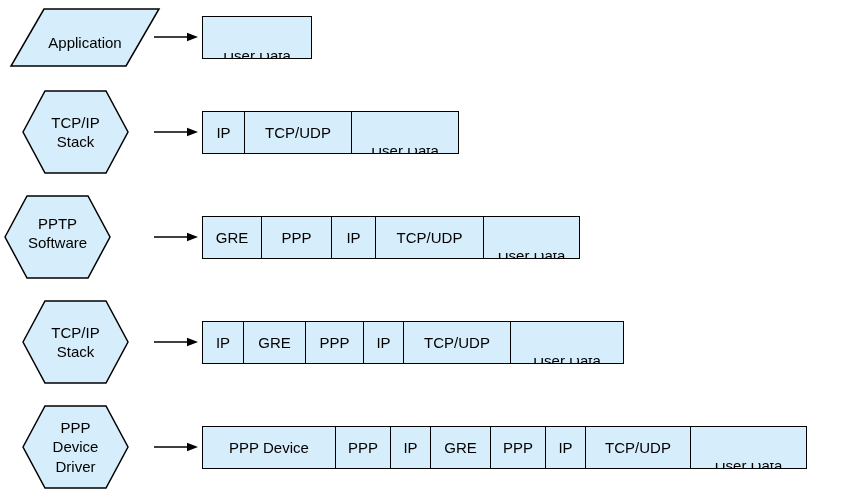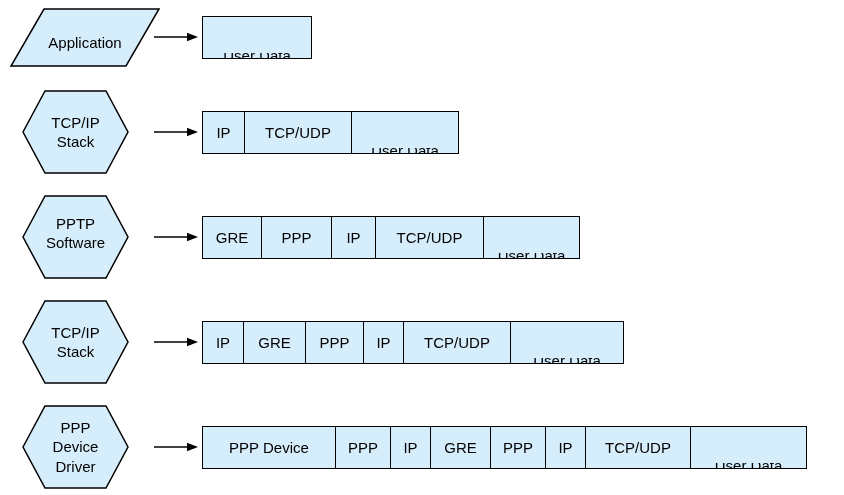--- a/index.html
+++ b/index.html
@@ -92,21 +92,21 @@
       <polygon points="34,1.8 45,6 34,10.2"></polygon>
     </svg>
     <div class="strip" style="left:202px; top:111px">
       <div class="cell" style="width:42px">IP</div>
       <div class="cell" style="width:107px">TCP/UDP</div>
       <div class="cell" style="width:106px">User Data</div>
     </div>
   </div>
 
   <div class="row">
-    <div class="shape" style="left:22px; top:195px; width:107px; height:76px">
+    <div class="shape" style="left:4px; top:195px; width:107px; height:76px">
       <svg viewBox="0 0 107 84" width="107" height="84">
         <polygon points="1,42 23,1 84,1 106,42 84,83 23,83"></polygon>
       </svg>
       <div class="shape-label">PPTP
 Software</div>
     </div>
     <svg class="arrow" style="left:153px; top:231px" viewBox="0 0 46 12">
       <line x1="1" y1="6" x2="34" y2="6"></line>
       <polygon points="34,1.8 45,6 34,10.2"></polygon>
     </svg>

